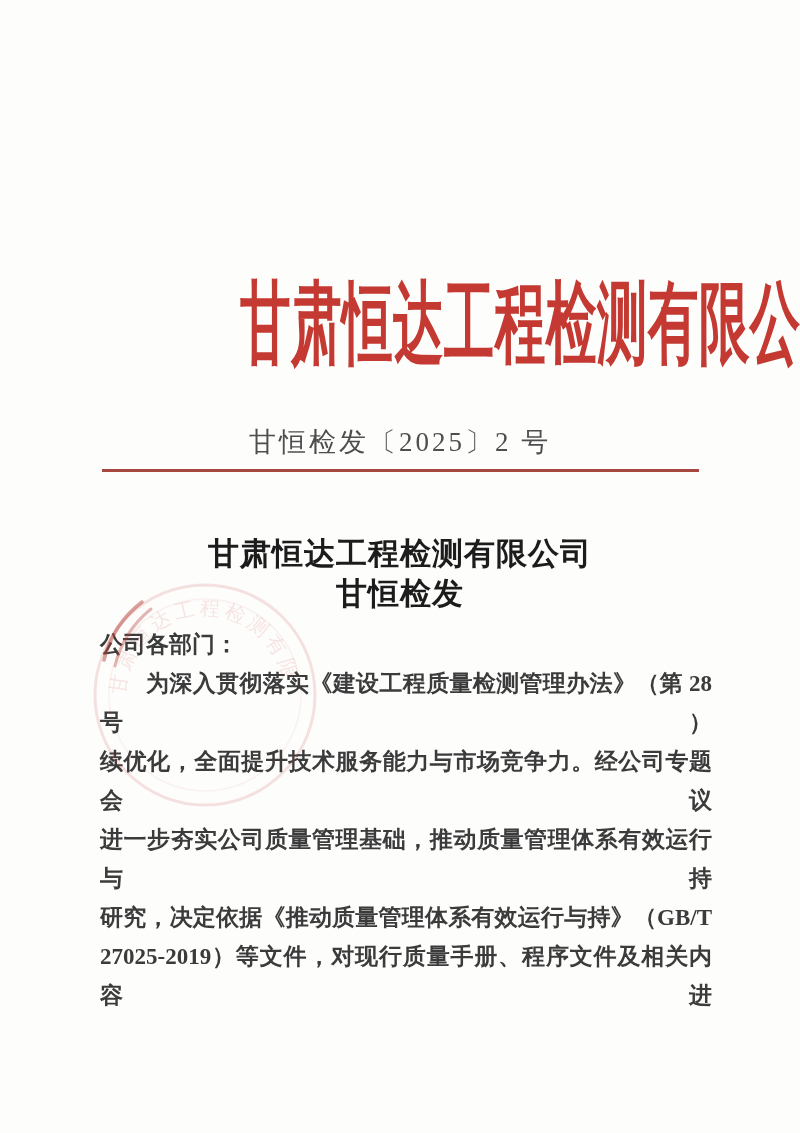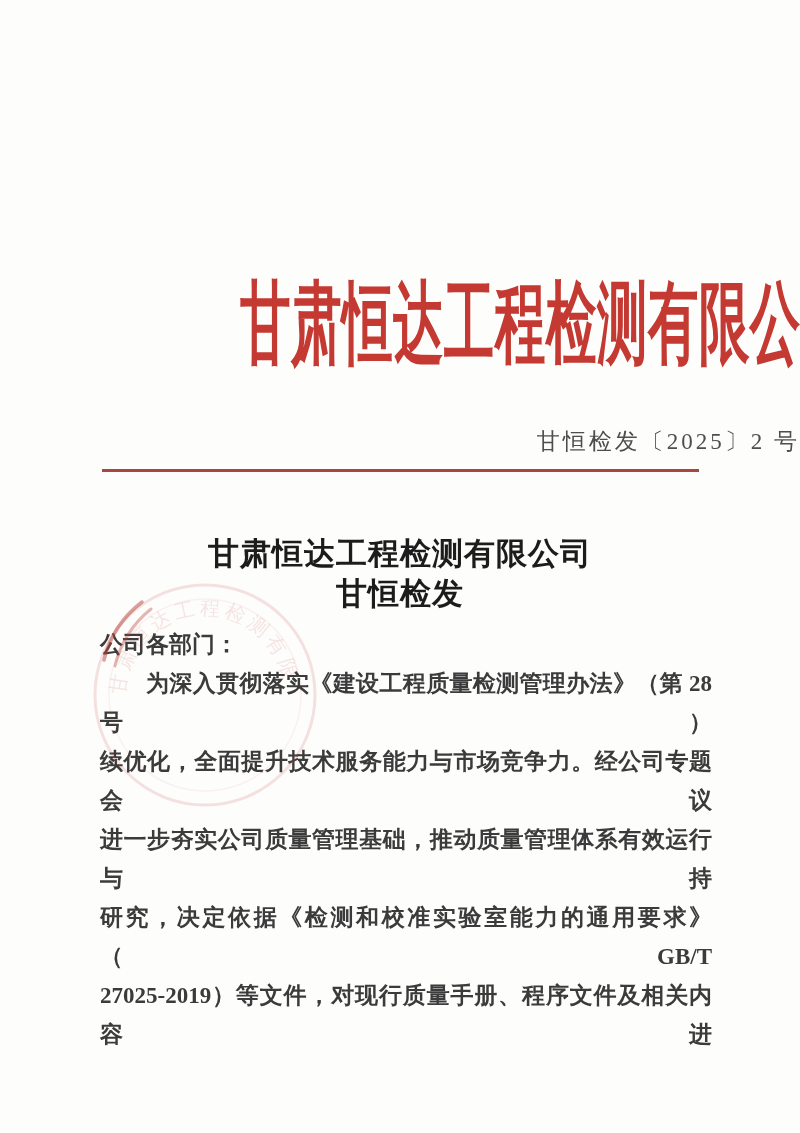--- a/index.html
+++ b/index.html
@@ -29,22 +29,22 @@
     font-weight: bold;
     color: #c43a32;
     letter-spacing: 1px;
     transform: scaleX(0.56);
     transform-origin: 50% 50%;
   }
   
   .doc-number {
     margin-top: 34px;
     line-height: 30px;
-    text-align: right;
-    font-size: 23px;
+    text-align: center;
+    font-size: 27px;
     color: #4e4e4e;
     letter-spacing: 3px;
   }
   
   .red-line {
     margin: 12px auto 0 auto;
     width: 597px;
     height: 3px;
     background: #a64742;
   }
@@ -109,18 +109,18 @@
   <div class="doc-title">
     <div>甘肃恒达工程检测有限公司</div>
     <div>甘恒检发</div>
   </div>
 
   <div class="body-block">
     <div class="line">公司各部门：</div>
     <div class="line fill indent">为深入贯彻落实《建设工程质量检测管理办法》（第 28 号）</div>
     <div class="line fill">续优化，全面提升技术服务能力与市场竞争力。经公司专题会议</div>
     <div class="line fill">进一步夯实公司质量管理基础，推动质量管理体系有效运行与持</div>
-    <div class="line fill">研究，决定依据《检测和校准实验室能力的通用要求》（GB/T</div>
+    <div class="line fill">研究，决定依据《推动质量管理体系有效运行与持》（GB/T</div>
     <div class="line fill">27025-2019）等文件，对现行质量手册、程序文件及相关内容进</div>
 
   </div>
 
 </div>
 
 </body></html>

